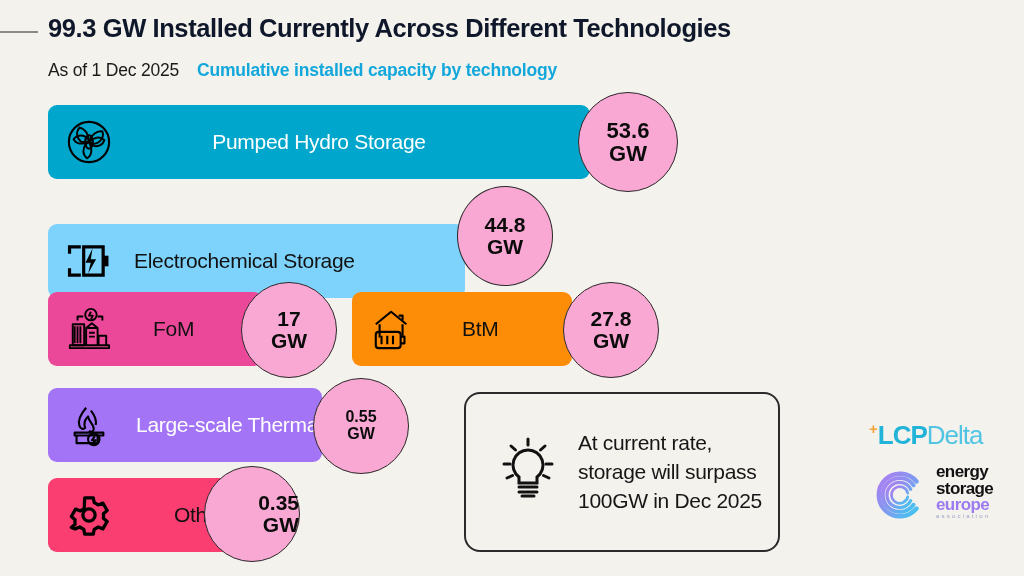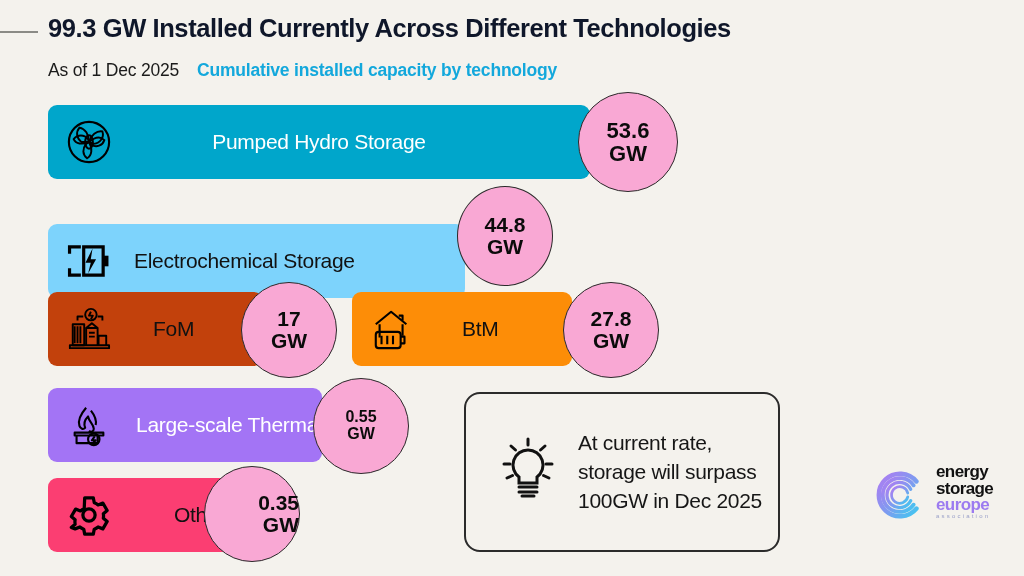--- a/index.html
+++ b/index.html
@@ -138,21 +138,21 @@
         <path d="M30 6 L22 22 L28 22 L25 34 L34 18 L28 18 Z" fill="#000"></path>
       </svg>
     </span>
     <span class="lbl black" style="left:86px;">Electrochemical Storage</span>
   </div>
   <div class="bubble" style="left:457px; top:186px; width:96px; height:100px; font-size:21px;">
     <span class="v">44.8</span>
     <span class="u">GW</span>
   </div>
 
-  <div class="bar" style="left:48px; top:292px; width:215px; background:#c2410c;">
+  <div class="bar" style="left:48px; top:292px; width:215px; background:#ec4899;">
     <span class="ic">
       <svg width="46" height="44" viewBox="0 0 48 46">
         <g fill="none" stroke="#000" stroke-width="2" stroke-linejoin="round">
           <circle cx="26" cy="8" r="6"></circle>
           <path d="M26 5 L24 9 L28 9 L26 13"></path>
           <path d="M12 14 L12 10 L18 10"></path>
           <path d="M38 14 L38 10 L33 10"></path>
           <rect x="7" y="18" width="12" height="22"></rect>
           <path d="M9 20 L9 38 M12 20 L12 38 M15 20 L15 38"></path>
           <path d="M21 40 L21 22 L33 22 L33 40"></path>
@@ -242,20 +242,23 @@
         </g>
       </svg>
     </span>
     <span class="txt">
       <span>At current rate,</span><br>
       <span>storage will surpass</span><br>
       <span>100GW in Dec 2025</span>
     </span>
   </div>
 
+  <div class="logo-lcp">
+    <span class="plus">+</span><span class="a">LCP</span><span class="b">Delta</span>
+  </div>
 
   <div class="logo-ese">
     <span class="swirl">
       <svg width="58" height="58" viewBox="0 0 60 60">
         <defs>
           <linearGradient id="g1" x1="0" y1="0" x2="1" y2="1">
             <stop offset="0%" stop-color="#B07BF2"></stop>
             <stop offset="55%" stop-color="#7E9BF0"></stop>
             <stop offset="100%" stop-color="#3FC8F0"></stop>
           </linearGradient>

